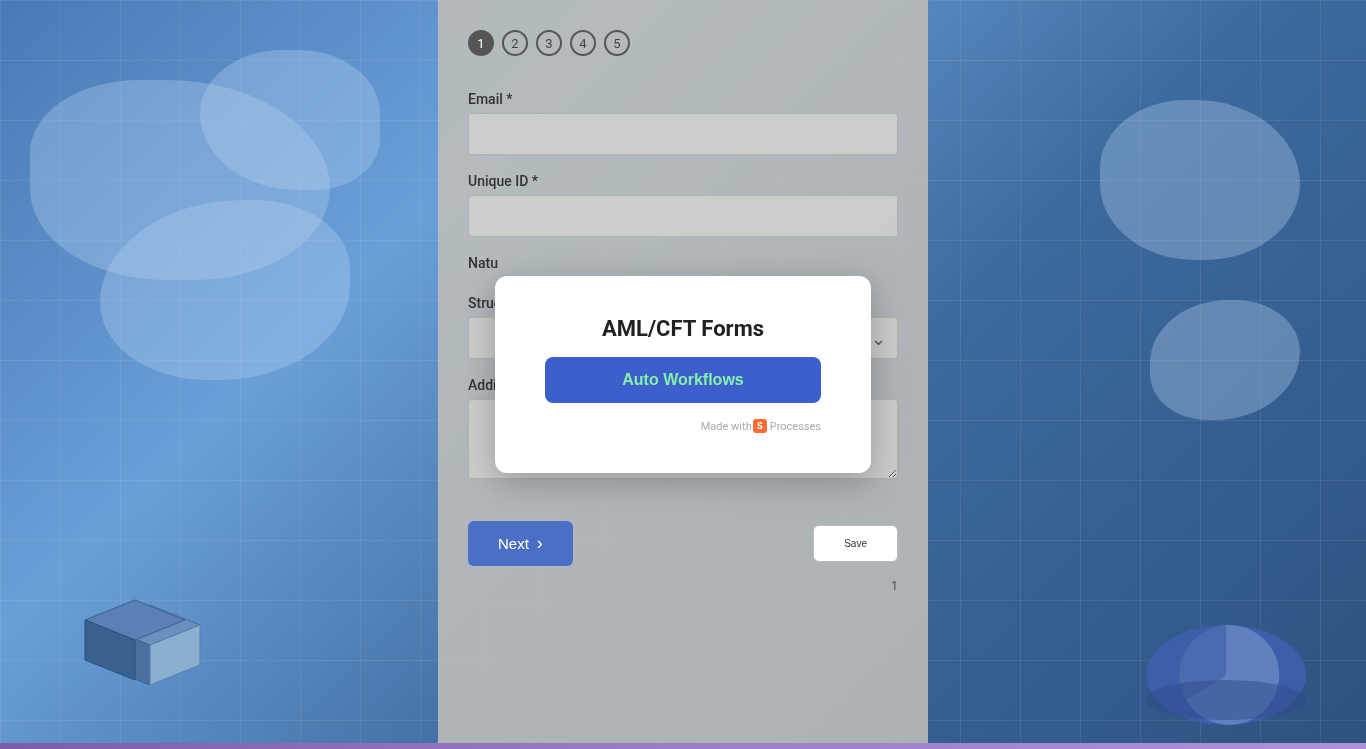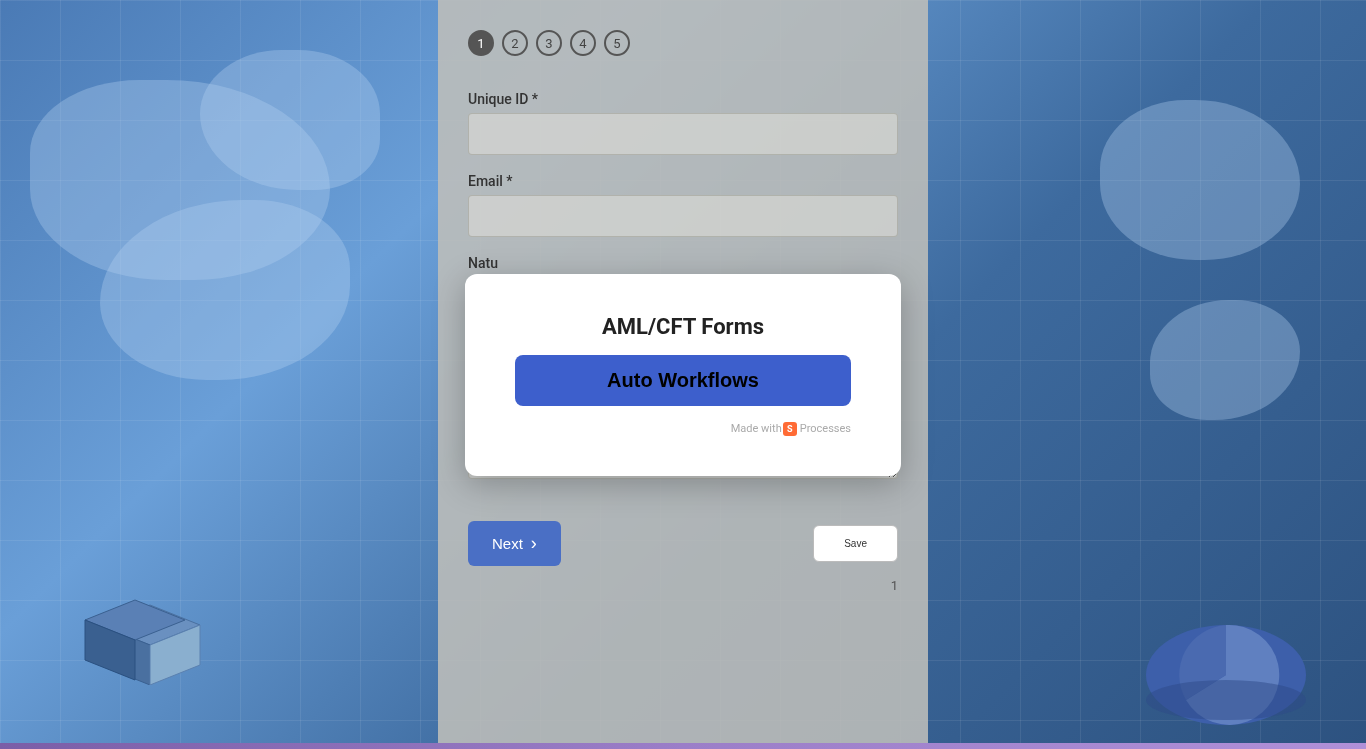--- a/index.html
+++ b/index.html
@@ -176,21 +176,21 @@
       justify-content: space-between;
       align-items: center;
       margin-top: 20px;
     }
 
     .btn-next {
       background: #4a6fc5;
       color: white;
       border: none;
       border-radius: 6px;
-      padding: 12px 24px;
+      padding: 12px 30px;
       font-size: 15px;
       cursor: pointer;
       display: flex;
       align-items: center;
       gap: 8px;
       font-weight: 500;
     }
 
     .btn-save {
       background: white;
@@ -228,46 +228,46 @@
       z-index: 5;
       display: flex;
       align-items: center;
       justify-content: center;
     }
 
     .modal {
       background: white;
       border-radius: 12px;
       padding: 40px 50px;
-      width: 436px;
+      width: 376px;
       text-align: center;
       box-shadow: 0 8px 32px rgba(0,0,0,0.25);
       position: relative;
     }
 
     .modal-title {
       font-size: 22px;
       font-weight: 700;
       color: #222;
       margin-bottom: 16px;
     }
 
     .modal-subtitle {
       font-size: 15px;
       color: #444;
       margin-bottom: 28px;
     }
 
     .btn-auto-workflows {
       background: #3d5fcc;
-      color: #000000;
+      color: #86efac;
       border: none;
       border-radius: 8px;
       padding: 14px 36px;
-      font-size: 20px;
+      font-size: 16px;
       cursor: pointer;
       font-weight: 600;
       width: 100%;
       margin-bottom: 16px;
     }
 
     .modal-footer {
       font-size: 11px;
       color: #aaa;
       display: flex;
@@ -340,32 +340,32 @@
   <div class="step-indicators">
     <div class="step-circle active">1</div>
     <div class="step-circle">2</div>
     <div class="step-circle">3</div>
     <div class="step-circle">4</div>
     <div class="step-circle">5</div>
   </div>
 
   <div class="form-group">
     <label class="form-label">
+      <span>Email</span>
+      <span class="required">*</span>
+    </label>
+    <input type="email" class="form-input" style="">
+  </div>
+
+  <div class="form-group">
+    <label class="form-label">
       <span>Unique ID</span>
       <span class="required">*</span>
     </label>
     <input type="text" class="form-input" style="">
-  </div>
-
-  <div class="form-group">
-    <label class="form-label">
-      <span>Email</span>
-      <span class="required">*</span>
-    </label>
-    <input type="email" class="form-input" style="">
   </div>
 
   <div class="form-group">
     <label class="nat-label-partial form-label">Natu</label>
   </div>
 
   <div class="form-group">
     <label class="form-label">Struc</label>
     <div class="select-wrapper">
       <select class="form-select">

